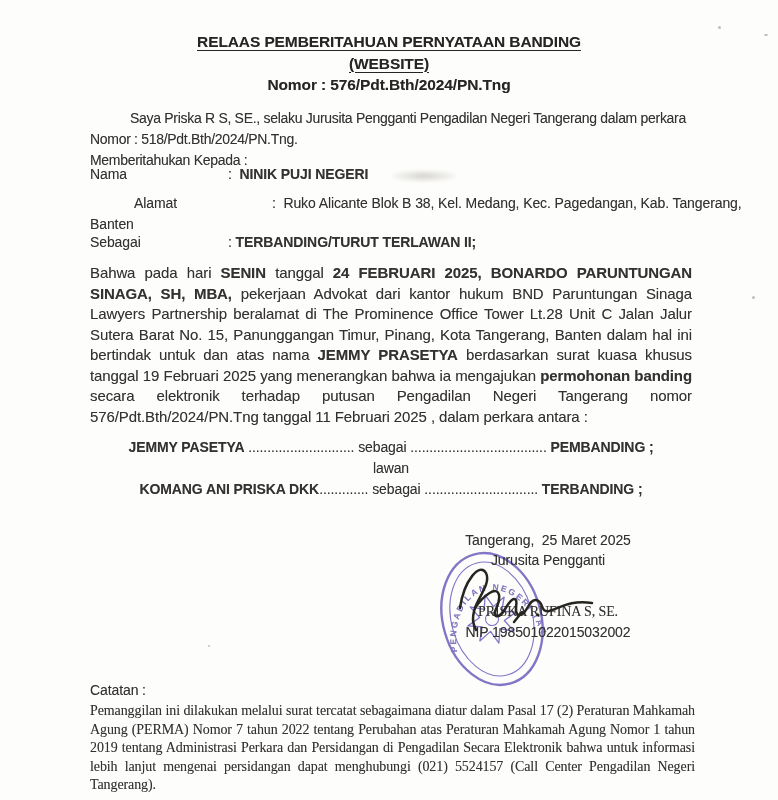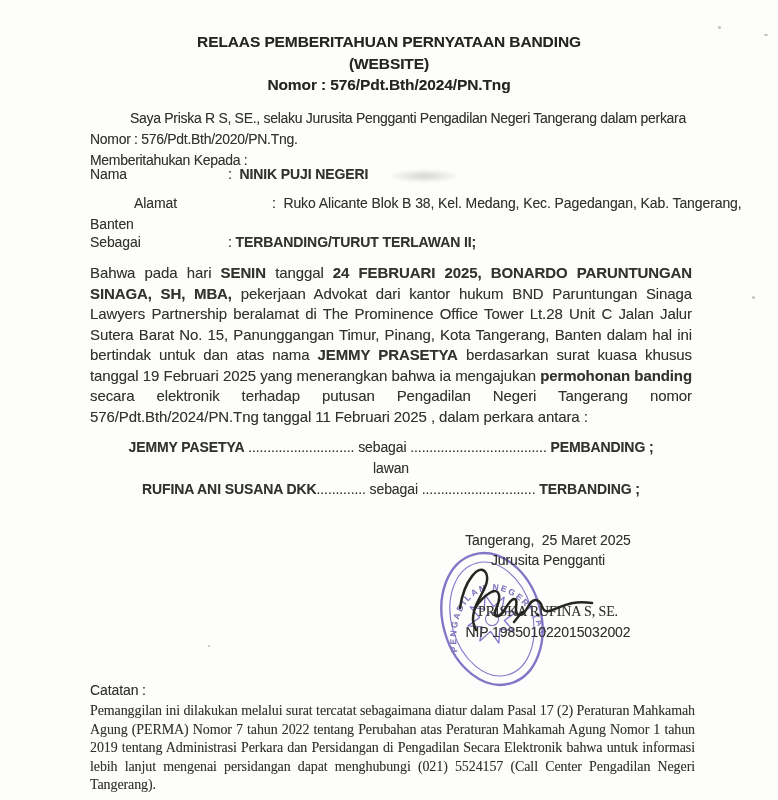--- a/index.html
+++ b/index.html
@@ -4,21 +4,21 @@
 <style>
   html,body { margin:0; padding:0; background:#ffffff; }
   .page {
     position:relative; width:778px; height:800px; overflow:hidden;
     background:#fdfdfb;
     font-family:"Liberation Sans", sans-serif;
     color:#333230; font-size:14px; letter-spacing:-0.1px;
     text-shadow:0 0 0.6px rgba(51,50,48,0.35);
   }
   .b { font-weight:bold; }
-  .u { text-underline-offset:3px; text-decoration-thickness:1.4px; }
+  .u { text-decoration:underline; text-underline-offset:3px; text-decoration-thickness:1.4px; }
   .pre { white-space:pre; }
 
   .doc-title {
     position:absolute; top:31px; left:0; width:778px; text-align:center;
     font-weight:bold; font-size:15.5px; line-height:21.5px; color:#262523;
   }
 
   .intro { position:absolute; top:108px; left:90px; line-height:21px; white-space:nowrap; letter-spacing:-0.3px; }
   .intro .first { padding-left:40px; }
 
@@ -72,21 +72,21 @@
 <div class="page">
 
   <div class="doc-title">
     <div><span class="u">RELAAS PEMBERITAHUAN PERNYATAAN BANDING</span></div>
     <div><span class="u">(WEBSITE)</span></div>
     <div><span>Nomor : 576/Pdt.Bth/2024/PN.Tng</span></div>
   </div>
 
   <div class="intro">
     <div class="first">Saya Priska R S, SE., selaku Jurusita Pengganti Pengadilan Negeri Tangerang dalam perkara</div>
-    <div>Nomor : 576/Pdt.Bth/2020/PN.Tng.</div>
+    <div>Nomor : 518/Pdt.Bth/2024/PN.Tng.</div>
     <div>Memberitahukan Kepada :</div>
   </div>
 
   <div class="row row-nama">
     <span class="lbl">Nama</span><span>:</span>&nbsp; <span class="b">NINIK PUJI NEGERI</span>
   </div>
   <div class="row row-alamat">
     <span class="lbl">Alamat</span><span>:</span>&nbsp; <span>Ruko Alicante Blok B 38, Kel. Medang, Kec. Pagedangan, Kab. Tangerang,</span>
   </div>
   <div class="row row-banten">Banten</div>
@@ -99,21 +99,21 @@
   <div class="parties">
     <div>
       <span class="b">JEMMY PASETYA</span>
       <span>............................</span>
       <span>sebagai</span>
       <span>....................................</span>
       <span class="b">PEMBANDING ;</span>
     </div>
     <div>lawan</div>
     <div>
-      <span class="b">RUFINA ANI SUSANA DKK</span><span>.............</span>
+      <span class="b">KOMANG ANI PRISKA DKK</span><span>.............</span>
       <span>sebagai</span>
       <span>..............................</span>
       <span class="b">TERBANDING ;</span>
     </div>
   </div>
 
   <div class="sig-block">
     <div class="pre">Tangerang,  25 Maret 2025</div>
     <div>Jurusita Pengganti</div>
     <div class="sig-name">PRISKA RUFINA S, SE.</div>

